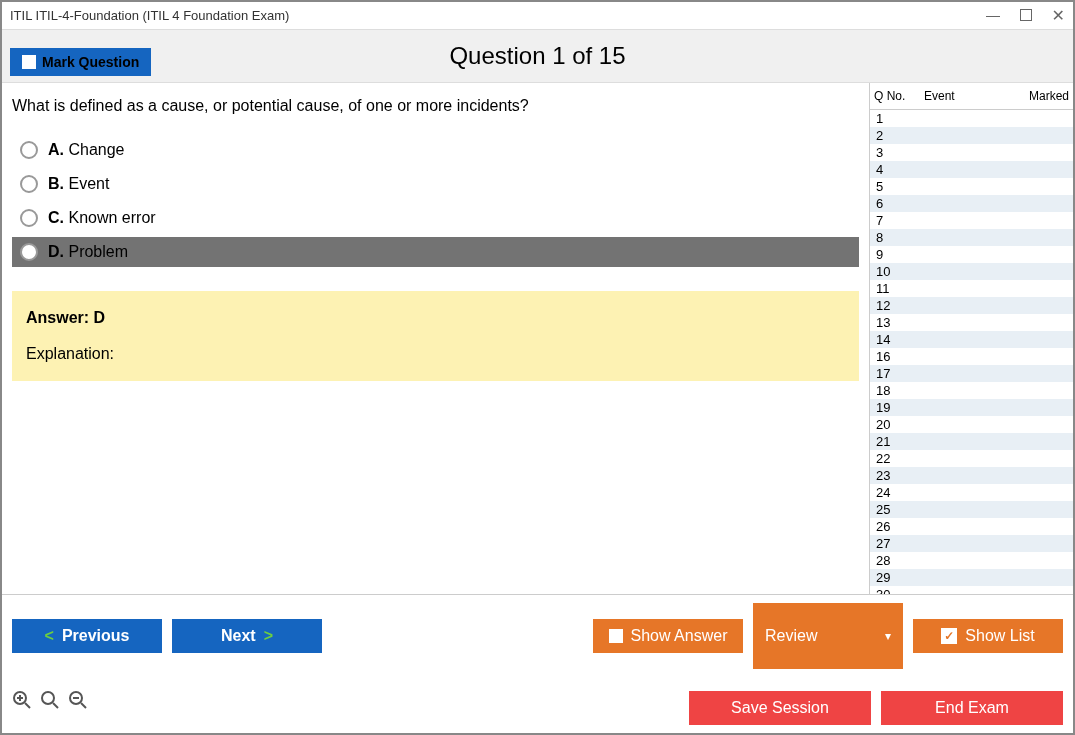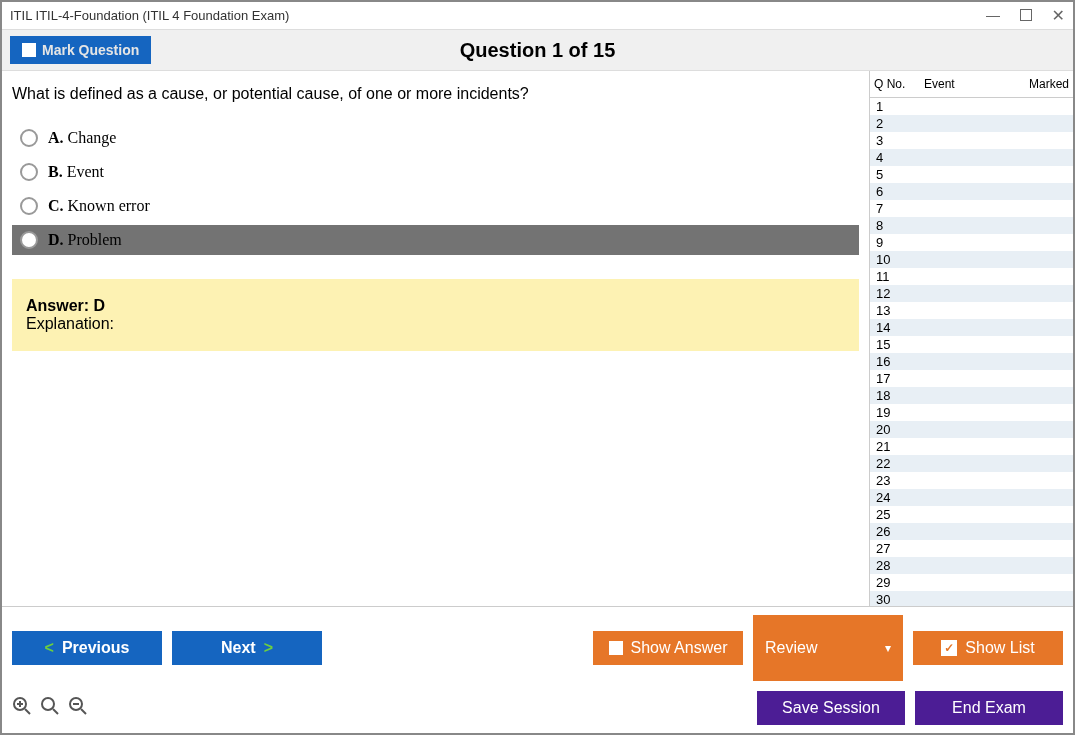--- a/index.html
+++ b/index.html
@@ -3,49 +3,49 @@
 <meta charset="utf-8">
 <style>
   * { box-sizing: border-box; margin: 0; padding: 0; }
   body { font-family: Arial, sans-serif; font-size: 14px; background: #fff; }
   .window { width: 1075px; height: 735px; border: 2px solid #888; display: flex; flex-direction: column; background: #fff; }
   .titlebar { display: flex; align-items: center; justify-content: space-between; padding: 4px 8px; font-size: 13px; color: #333; gap: 24px; }
   .titlebar-controls { display: flex; gap: 20px; align-items: center; }
   .titlebar-controls span { color: #666; cursor: default; font-size: 14px; }
   .titlebar-controls .close-x { font-size: 16px; }
   .header-row { display: flex; align-items: center; background: #f0f0f0; border-top: 1px solid #ddd; border-bottom: 1px solid #ddd; padding: 6px 8px; position: relative; }
-  .mark-btn { background: #1565c0; color: #e5e5e5; border: none; padding: 6px 12px; font-size: 14px; font-weight: bold; display: flex; align-items: center; gap: 6px; cursor: pointer; }
+  .mark-btn { background: #1565c0; color: #000000; border: none; padding: 6px 12px; font-size: 14px; font-weight: bold; display: flex; align-items: center; gap: 6px; cursor: pointer; margin-top: 12px; }
   .mark-btn .checkbox, .btn .checkbox { width: 14px; height: 14px; background: #fff; display: inline-block; }
-  .question-title { position: absolute; left: 50%; transform: translateX(-50%); font-size: 20px; font-weight: bold; }
+  .question-title { position: absolute; left: 50%; transform: translateX(-50%); font-size: 24px; font-weight: normal; }
   .main-area { flex: 1; display: flex; overflow: hidden; }
   .question-panel { flex: 1; padding: 14px 10px; overflow: auto; }
   .question-text { font-size: 16px; margin-bottom: 20px; }
-  .option { display: flex; align-items: center; gap: 10px; padding: 6px 8px; margin-bottom: 4px; font-size: 16px; font-family: Liberation Serif, serif; }
+  .option { display: flex; align-items: center; gap: 10px; padding: 6px 8px; margin-bottom: 4px; font-size: 16px; }
   .option.correct { background: #737373; }
   .radio { width: 18px; height: 18px; border: 2px solid #999; border-radius: 50%; flex-shrink: 0; background: #fff; }
   .option-label b { font-weight: bold; }
   .answer-box { background: #fdf2b3; padding: 18px 14px; margin-top: 24px; }
-  .answer-box .ans { font-weight: bold; font-size: 16px; margin-bottom: 0; }
+  .answer-box .ans { font-weight: bold; font-size: 16px; margin-bottom: 18px; }
   .answer-box .exp { font-weight: normal; font-size: 16px; }
   .side-panel { width: 204px; border-left: 1px solid #ccc; display: flex; flex-direction: column; }
   .side-header { display: flex; font-size: 12px; padding: 6px 4px; border-bottom: 1px solid #ccc; }
   .side-header .col-qno { width: 50px; }
   .side-header .col-ans { flex: 1; }
   .side-header .col-mark { width: 50px; text-align: right; }
   .qlist { flex: 1; overflow-y: scroll; position: relative; }
   .qrow { display: flex; font-size: 13px; padding: 1px 6px; }
   .qrow:nth-child(even) { background: #e8eff5; }
   .qrow .qno { width: 30px; }
   .bottom-bar { padding: 8px 10px; border-top: 1px solid #ccc; }
   .bottom-row1 { display: flex; gap: 10px; margin-bottom: 10px; align-items: center; }
   .bottom-row2 { display: flex; gap: 10px; align-items: center; }
   .btn { border: none; padding: 8px 14px; font-size: 16px; color: #fff; cursor: pointer; display: flex; align-items: center; justify-content: center; gap: 8px; }
   .btn-blue { background: #1565c0; width: 150px; font-weight: bold; }
   .btn-orange { background: #e67628; width: 150px; }
-  .btn-dark { background: #4c1d95; width: 148px; }
+  .btn-dark { background: #ef4444; width: 182px; margin-top: 12px; }
   .btn-review { justify-content: space-between; padding: 24px 12px; }
   .chev-left { color: #6ccf3f; font-weight: bold; }
   .chev-right { color: #6ccf3f; font-weight: bold; }
   .caret-down { font-size: 12px; }
   .spacer { flex: 1; }
   .zoom-controls { display: flex; gap: 8px; color: #555; font-size: 20px; }
   .zoom-controls span { cursor: pointer; }
   .checkbox-checked { width: 16px; height: 16px; background: #fff; display: inline-flex; align-items: center; justify-content: center; color: #e67628; font-size: 12px; font-weight: bold; }
   .minimize-dash { display:inline-block; width:14px; border-top:1px solid #666; vertical-align: middle; }
   .maximize-box { display:inline-block; width:12px; height:12px; border:1px solid #666; }
@@ -140,23 +140,20 @@
             <span class="qno">11</span>
           </div>
           <div class="qrow">
             <span class="qno">12</span>
           </div>
           <div class="qrow">
             <span class="qno">13</span>
           </div>
           <div class="qrow">
             <span class="qno">14</span>
-          </div>
-          <div class="qrow">
-            <span class="qno">15</span>
           </div>
           <div class="qrow">
             <span class="qno">16</span>
           </div>
           <div class="qrow">
             <span class="qno">17</span>
           </div>
           <div class="qrow">
             <span class="qno">18</span>
           </div>

